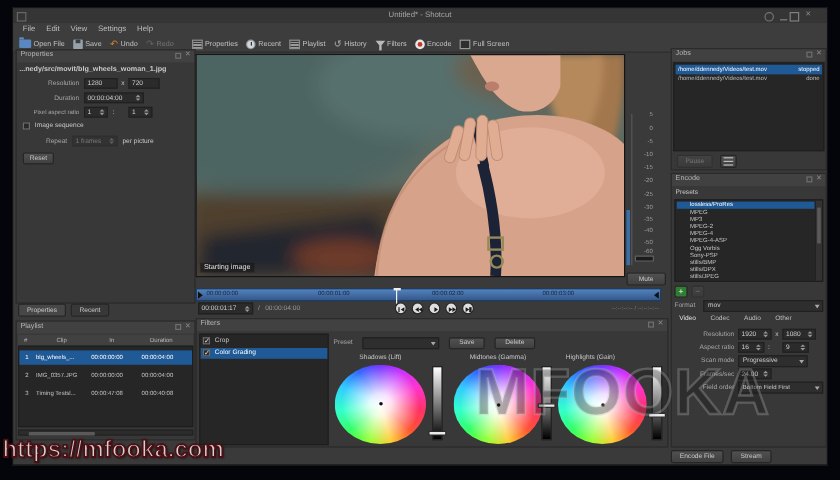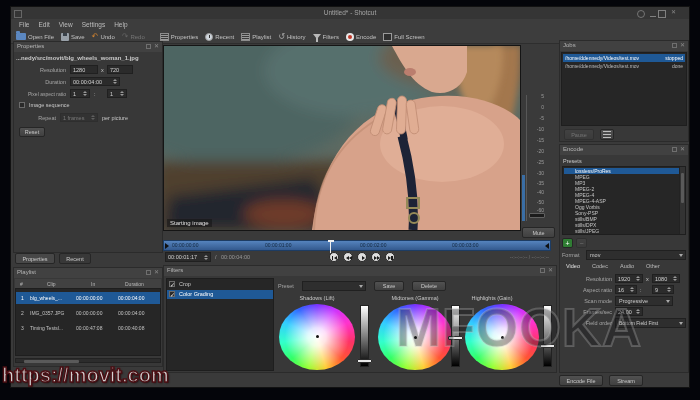--- a/index.html
+++ b/index.html
@@ -485,14 +485,14 @@
         </div>
     <div class="lbl" style="left:0;top:175px;width:52px;">Field order</div>
     <div class="ddl" style="left:55px;top:172.5px;width:71px;height:10px;font-size:5px;">Bottom Field First</div>
   </div>
 
   <div class="btn" style="left:548px;top:368px;width:44px;height:11px;">Encode File</div>
   <div class="btn" style="left:598px;top:368px;width:34px;height:11px;">Stream</div>
  </div>
 
  <div class="wm-big" style="left:396px;top:296px;">MFOOKA</div>
- <div class="wm-url" style="left:2px;top:364px;">https://movit.com</div>
+ <div class="wm-url" style="left:2px;top:364px;">https://mfooka.com</div>
 </div>
 
 </body></html>

